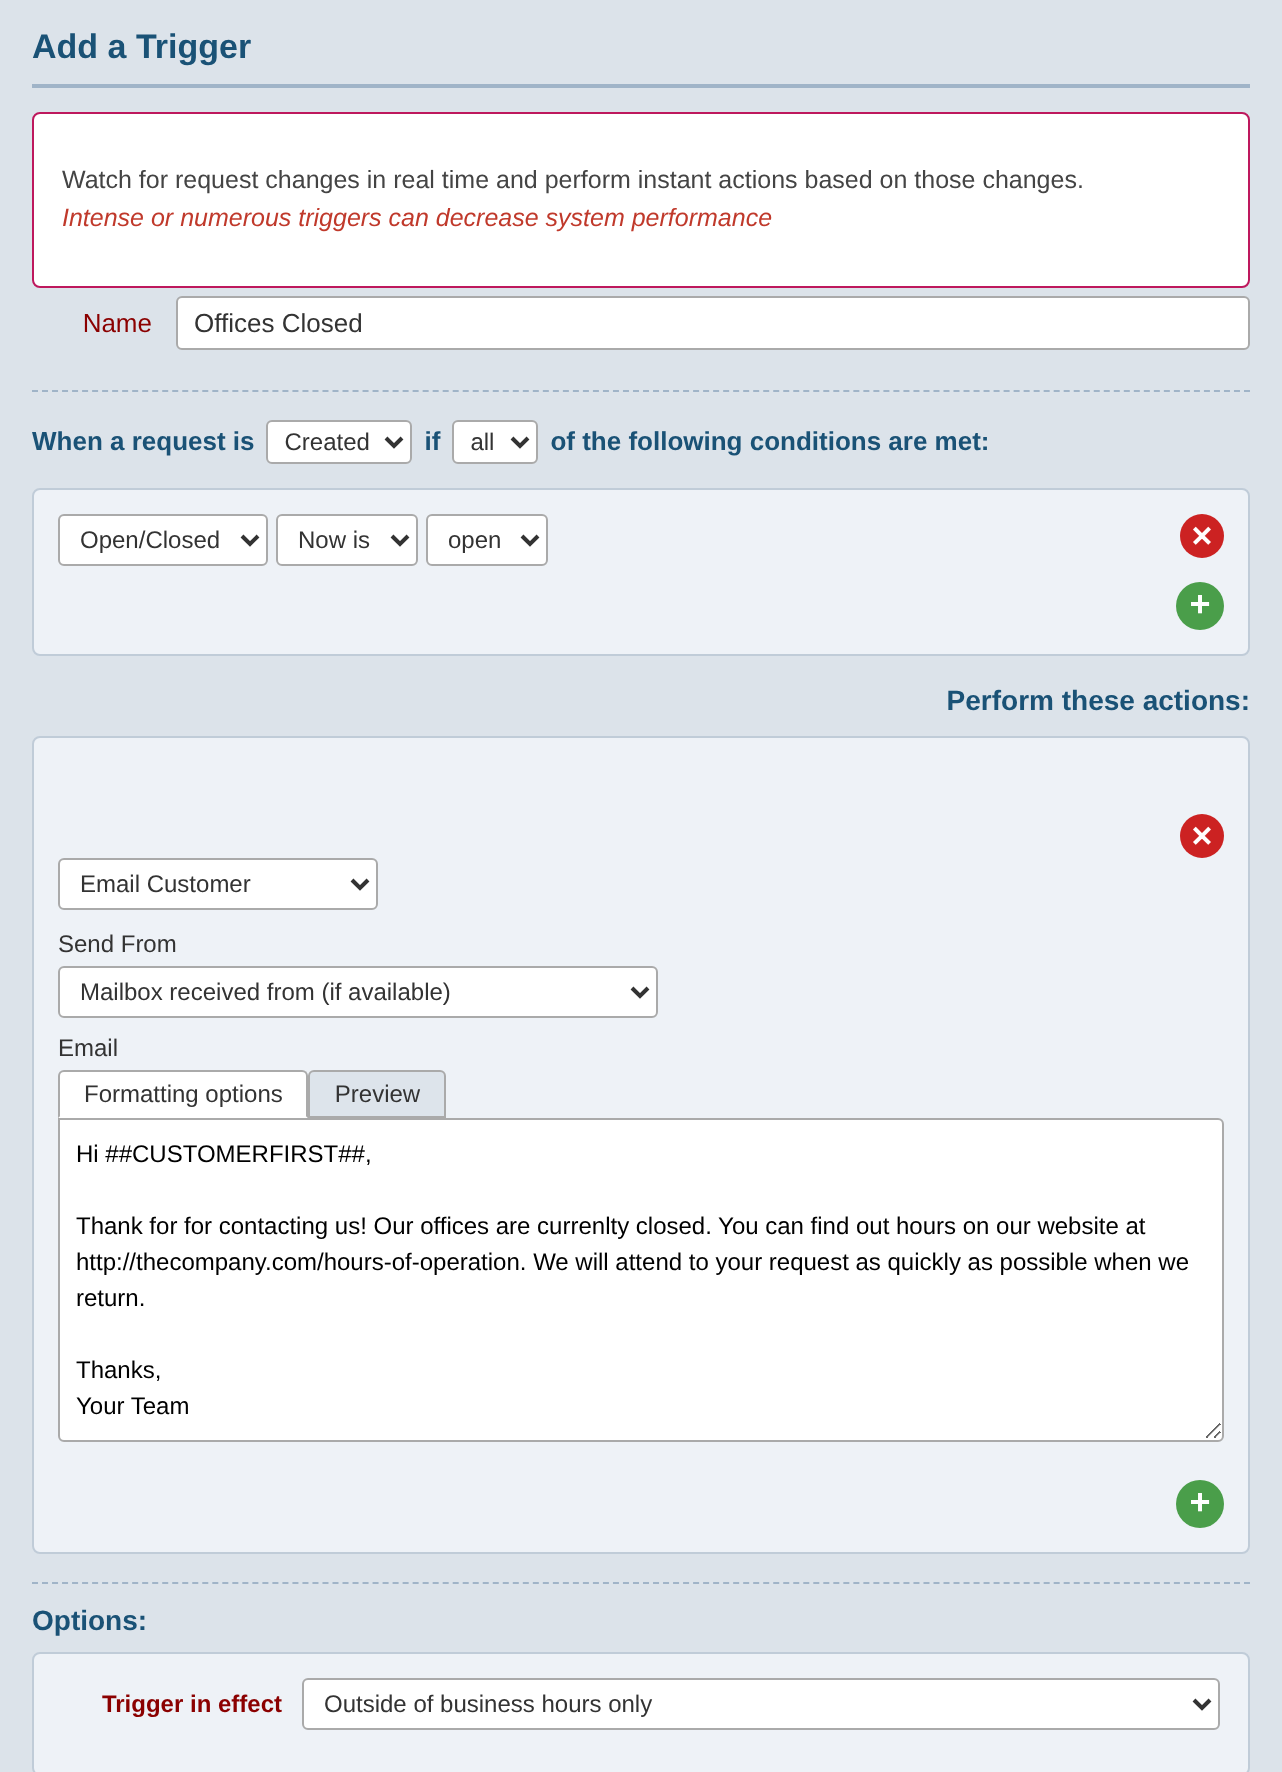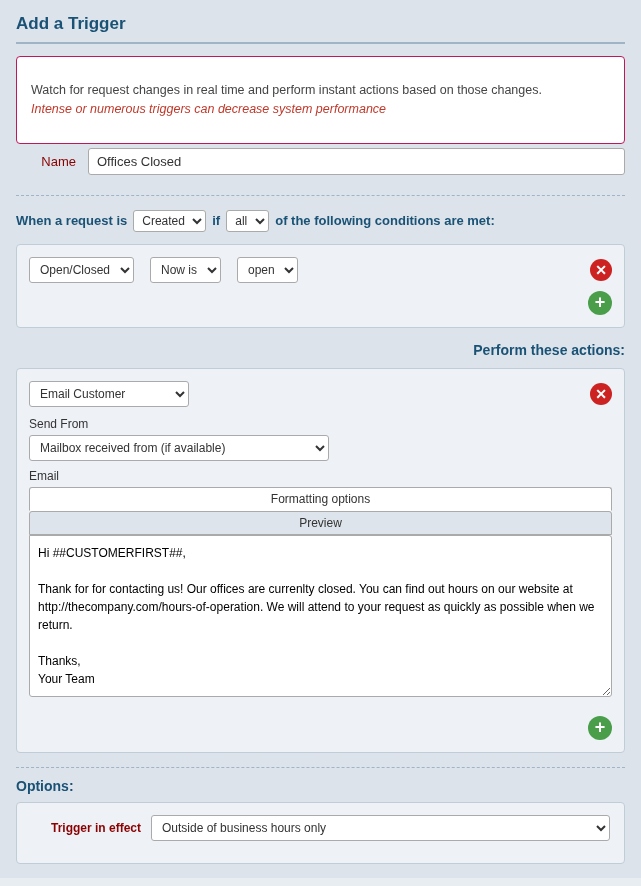--- a/index.html
+++ b/index.html
@@ -95,22 +95,21 @@
     select.inline-select {
       border: 1px solid #aaa;
       border-radius: 3px;
       padding: 2px 4px;
       font-size: 12px;
       background: #fff;
       color: #333;
     }
     .condition-row {
       display: flex;
-      align-items: center;
-      gap: 16px;
+      gap: 4px;
     }
     .condition-select {
       border: 1px solid #aaa;
       border-radius: 3px;
       padding: 4px 6px;
       font-size: 12px;
       background: #fff;
       color: #333;
     }
     .remove-btn {
@@ -158,20 +157,21 @@
       margin-bottom: 10px;
     }
     .action-select {
       border: 1px solid #aaa;
       border-radius: 3px;
       padding: 4px 6px;
       font-size: 12px;
       background: #fff;
       color: #333;
       min-width: 160px;
+      margin-top: 48px;
     }
     .field-label {
       font-size: 12px;
       color: #333;
       margin-bottom: 4px;
       font-weight: normal;
     }
     .field-row {
       margin-bottom: 8px;
     }
@@ -196,21 +196,20 @@
     }
     .email-label {
       font-size: 12px;
       color: #333;
       margin-bottom: 4px;
     }
     .tab-bar {
       display: flex;
       gap: 0;
       margin-bottom: 0;
-      flex-direction: column;
     }
     .tab-btn {
       border: 1px solid #aaa;
       background: #dde4eb;
       padding: 4px 12px;
       font-size: 12px;
       cursor: pointer;
       color: #333;
       border-radius: 3px 3px 0 0;
     }

